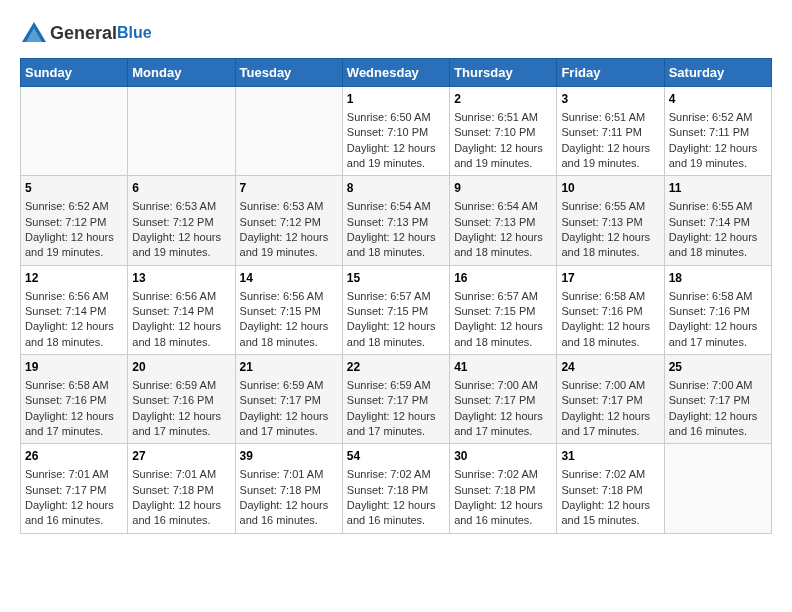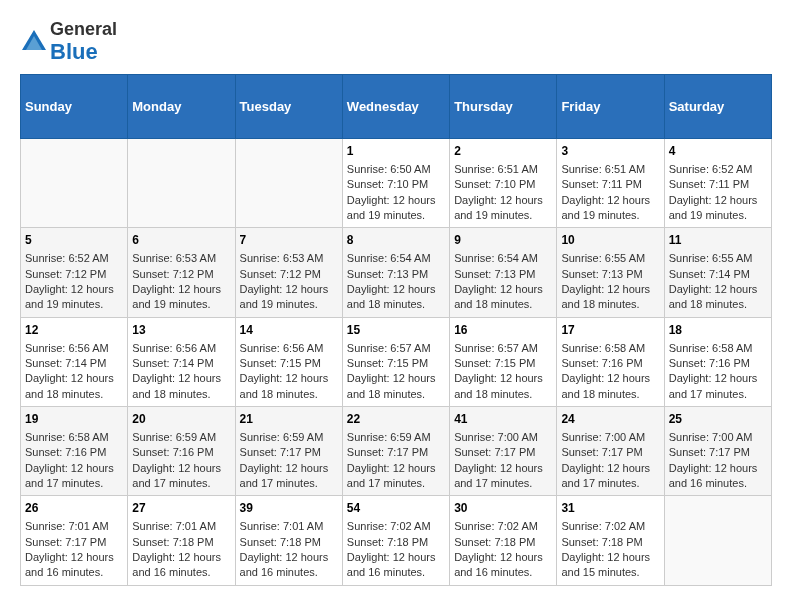--- a/index.html
+++ b/index.html
@@ -15,30 +15,29 @@
       justify-content: space-between;
       align-items: flex-start;
       margin-bottom: 10px;
     }
     .logo {
       display: flex;
       align-items: center;
     }
     .logo-text {
       display: flex;
-      flex-direction: column;
       line-height: 1.1;
     }
     .logo-general {
       font-size: 18px;
       font-weight: bold;
       color: #333;
     }
     .logo-blue {
-      font-size: 22px;
+      font-size: 16px;
       font-weight: bold;
       color: #1a6fba;
     }
     .logo-icon {
       width: 28px;
       height: 28px;
       margin-right: 2px;
     }
     .title-block {
       text-align: right;
@@ -54,21 +53,21 @@
       font-weight: normal;
     }
     table {
       width: 100%;
       border-collapse: collapse;
       font-size: 11px;
     }
     thead tr th {
       background-color: #2a6fba;
       color: #fff;
-      padding: 24px 4px;
+      padding: 6px 4px;
       text-align: left;
       font-size: 13px;
       font-weight: bold;
       border: 1px solid #1a5ea0;
       margin-left: 12px;
     }
     tbody tr td {
       border: 1px solid #ccc;
       padding: 4px 4px;
       vertical-align: top;

